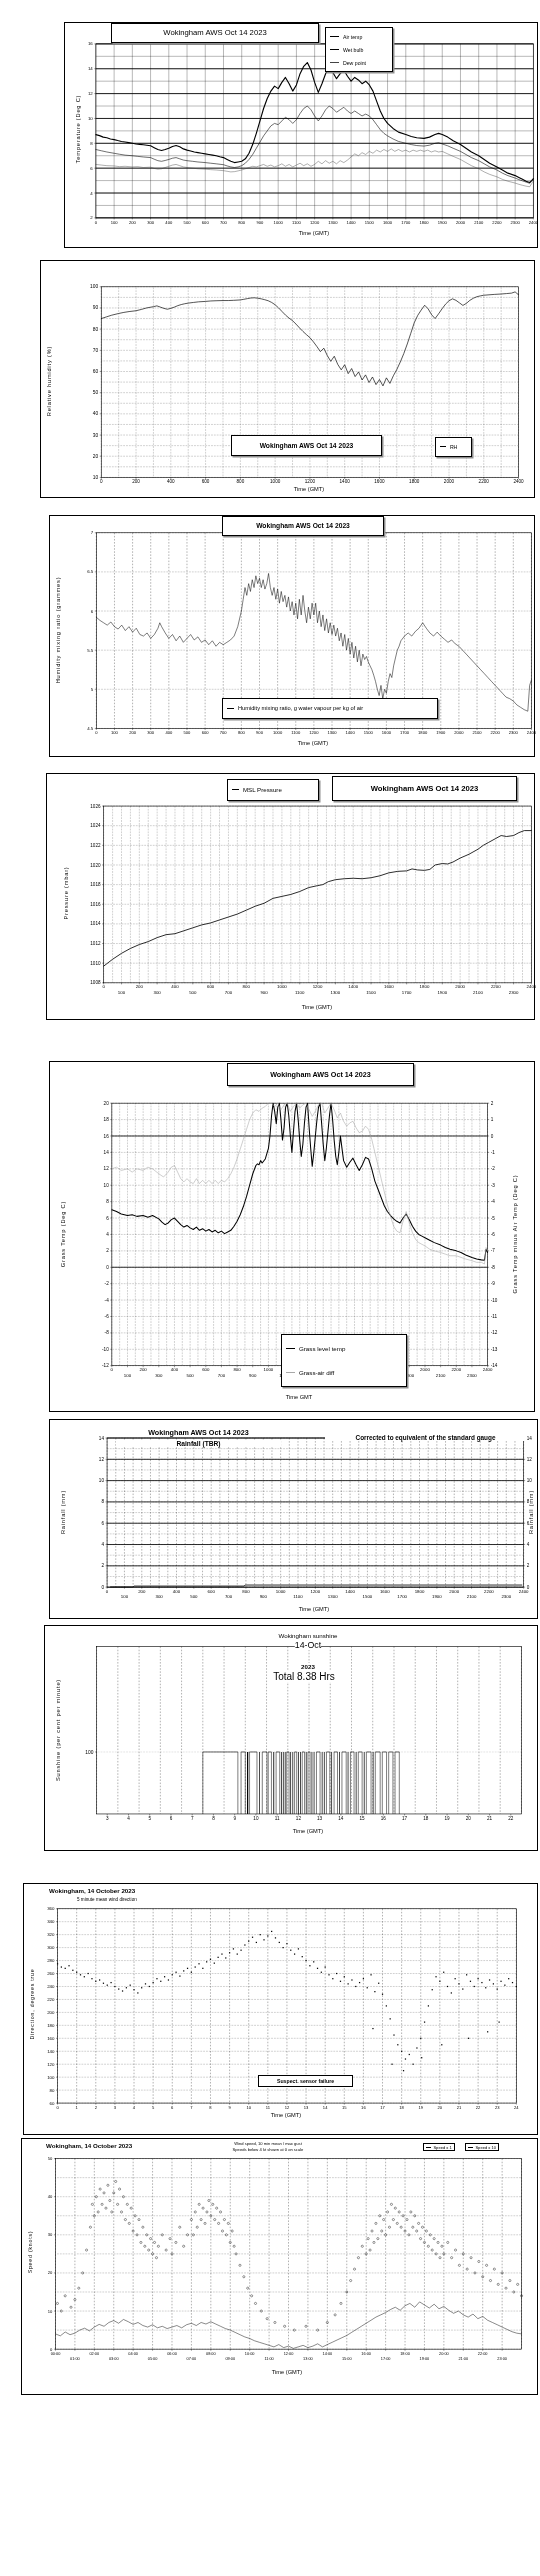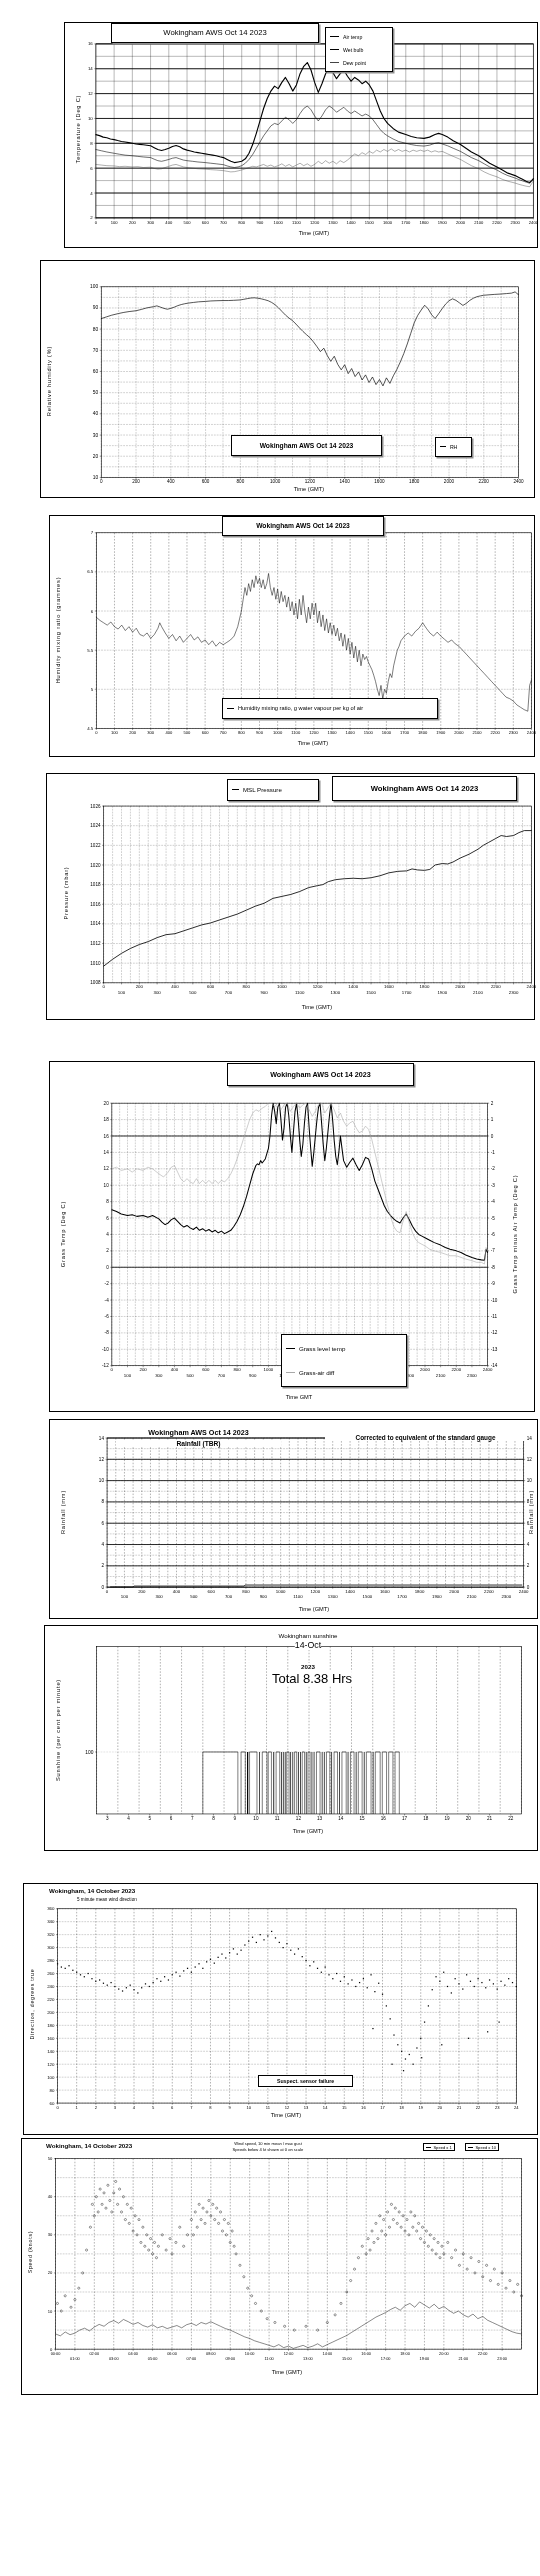--- a/index.html
+++ b/index.html
@@ -1053,21 +1053,21 @@
         <line x1="667.1875" y1="244.62962962962965" x2="667.1875" y2="365" stroke="#000000" stroke-width="1"></line>
         <line x1="675.4375" y1="244.62962962962965" x2="675.4375" y2="365" stroke="#000000" stroke-width="1"></line>
         <line x1="679.5625" y1="244.62962962962965" x2="687.8125" y2="244.62962962962965" stroke="#000000" stroke-width="1.2"></line>
         <line x1="679.5625" y1="244.62962962962965" x2="679.5625" y2="365" stroke="#000000" stroke-width="1"></line>
         <line x1="687.8125" y1="244.62962962962965" x2="687.8125" y2="365" stroke="#000000" stroke-width="1"></line>
       </svg>
   </div>
   <div class="txt ctr" style="left:308px;top:1632px;font-size:6.2px;background:#fff;">Wokingham sunshine</div>
   <div class="txt ctr" style="left:308px;top:1640px;font-size:8.8px;background:#fff;">14-Oct</div>
   <div class="txt ctr" style="left:308px;top:1663px;font-size:6.2px;font-weight:bold;background:#fff;">2023</div>
-  <div class="txt ctr" style="left:312px;top:1671px;font-size:13px;background:#fff;">Total 8.38 Hrs</div>
+  <div class="txt ctr" style="left:304px;top:1671px;font-size:10px;background:#fff;">Total 8.38 Hrs</div>
   <div class="vlab" style="left:58px;top:1730px;">Sunshine (per cent per minute)</div>
   <div class="xlab" style="left:308px;top:1828px;">Time (GMT)</div>
 
   <div class="chart" id="c7" style="left: 23px; top: 1883px; width: 513px; height: 250px;">
     <svg id="svg-c7" width="513" height="250" viewBox="0 0 995 485">
         <line x1="65" y1="48" x2="65" y2="425" stroke="#000" stroke-width="0.6" stroke-dasharray="3,3"></line>
         <line x1="102.08333333333333" y1="48" x2="102.08333333333333" y2="425" stroke="#000" stroke-width="0.6" stroke-dasharray="3,3"></line>
         <line x1="139.16666666666666" y1="48" x2="139.16666666666666" y2="425" stroke="#000" stroke-width="0.6" stroke-dasharray="3,3"></line>
         <line x1="176.25" y1="48" x2="176.25" y2="425" stroke="#000" stroke-width="0.6" stroke-dasharray="3,3"></line>
         <line x1="213.33333333333331" y1="48" x2="213.33333333333331" y2="425" stroke="#000" stroke-width="0.6" stroke-dasharray="3,3"></line>

